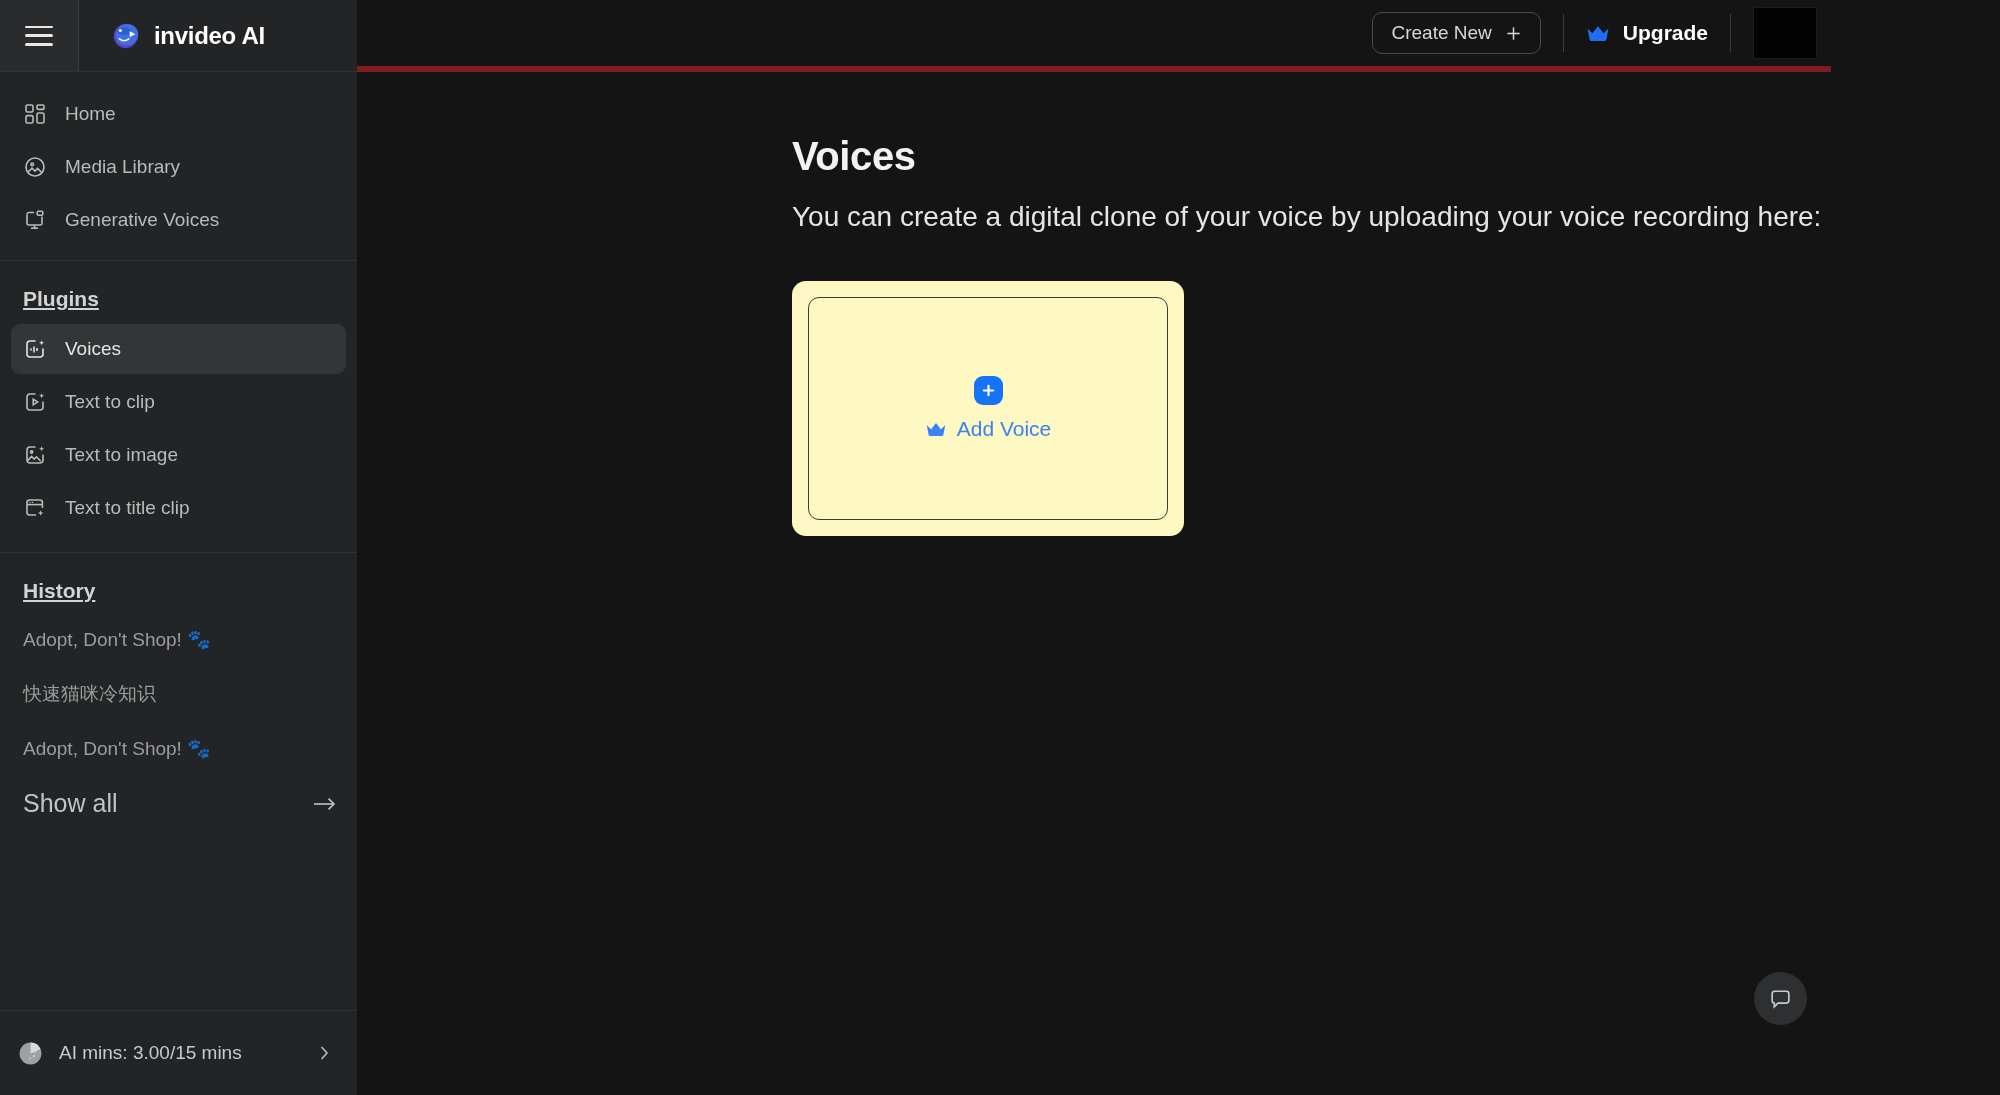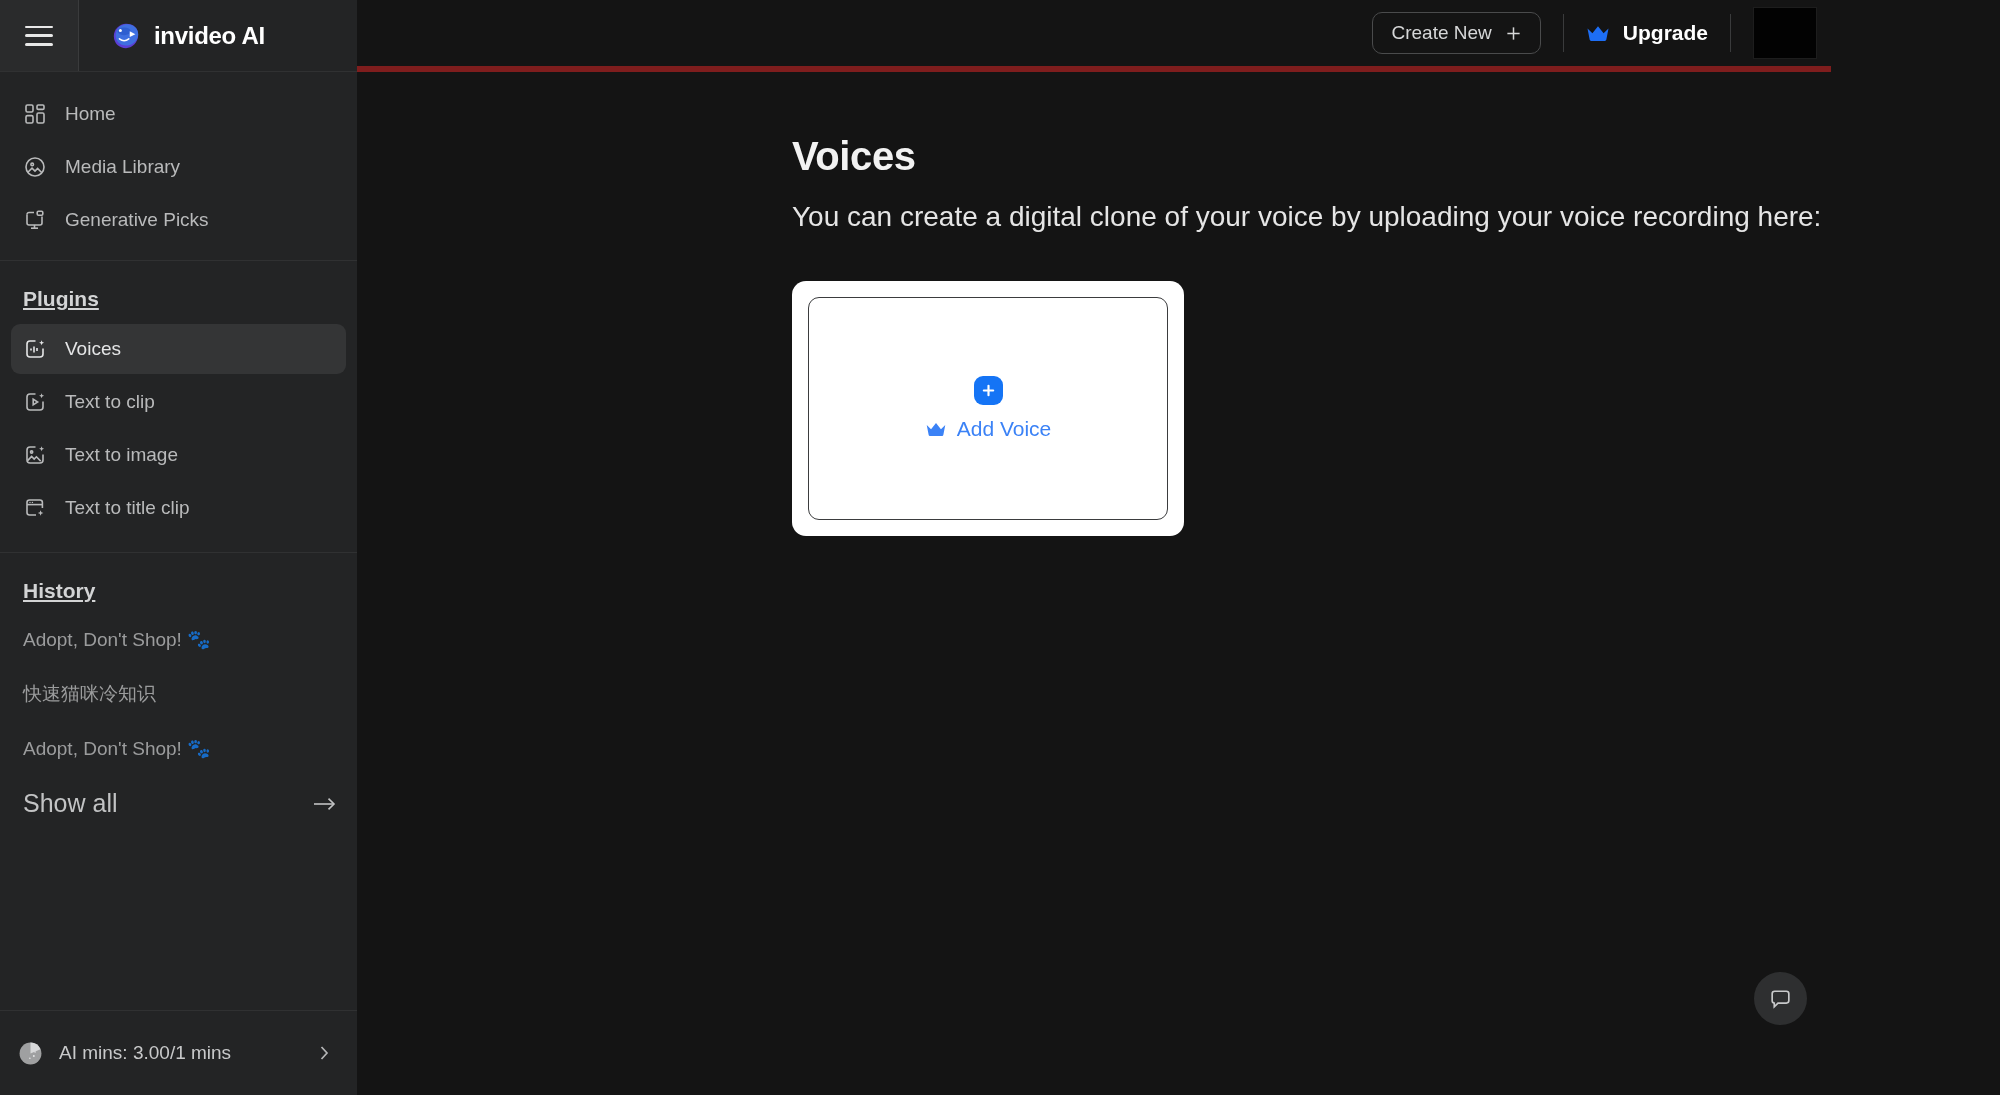--- a/index.html
+++ b/index.html
@@ -203,21 +203,21 @@
   .page-subtitle {
     font-size: 28px;
     color: #e5e5e5;
     margin-top: 22px;
   }
 
   .voice-card {
     margin-top: 48px;
     width: 392px;
     height: 255px;
-    background: #ffffff;
+    background: #fef9c3;
     border-radius: 14px;
     padding: 16px;
     cursor: pointer;
   }
   .voice-card-inner {
     width: 100%;
     height: 100%;
     border: 1px solid #3b3c3e;
     border-radius: 11px;
     display: flex;
@@ -315,21 +315,21 @@
       <div class="nav-item">
         <span class="ico">
           <svg viewBox="0 0 24 24" fill="none" stroke="currentColor" stroke-width="1.6">
             <path d="M4 6.5 V15 a2 2 0 0 0 2 2 h11 a2 2 0 0 0 2-2 V8.5"></path>
             <path d="M4 6.5 a2 2 0 0 1 2-2 h5"></path>
             <rect x="14.2" y="3.2" width="5.6" height="4" rx="1.2"></rect>
             <path d="M11.5 17 v3"></path>
             <path d="M8 20.2 h7"></path>
           </svg>
         </span>
-        <span class="label">Generative Picks</span>
+        <span class="label">Generative Voices</span>
       </div>
     </nav>
 
     <div class="divider"></div>
 
     <div class="plugins-block">
       <div class="section-title">Plugins</div>
 
       <div class="nav-item active">
         <span class="ico">
@@ -405,21 +405,21 @@
     <div class="usage-bar">
       <span>
         <svg class="pie-icon" viewBox="0 0 24 24">
           <circle cx="12" cy="12" r="10.5" fill="#9fa0a1"></circle>
           <path d="M12 12 L12 1.5 A10.5 10.5 0 0 1 21.6 7.8 Z" fill="#d8d9da"></path>
           <circle cx="15.2" cy="14.4" r=".9" fill="#e6e7e8"></circle>
           <circle cx="11.4" cy="16.6" r=".75" fill="#e6e7e8"></circle>
           <circle cx="16.4" cy="10.6" r=".7" fill="#e6e7e8"></circle>
         </svg>
       </span>
-      <span class="usage-text">AI mins: 3.00/1 mins</span>
+      <span class="usage-text">AI mins: 3.00/15 mins</span>
       <span>
         <svg class="chev" viewBox="0 0 14 20" fill="none" stroke="#b5b6b7" stroke-width="1.7">
           <path d="M4.5 4 L10 10 L4.5 16"></path>
         </svg>
       </span>
     </div>
   </aside>
 
   <section class="main">
 

